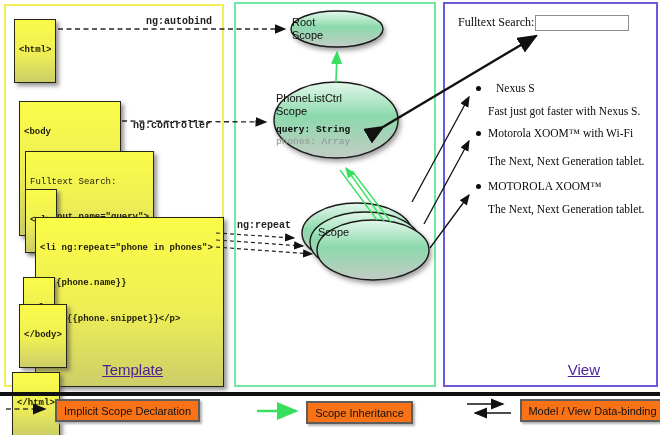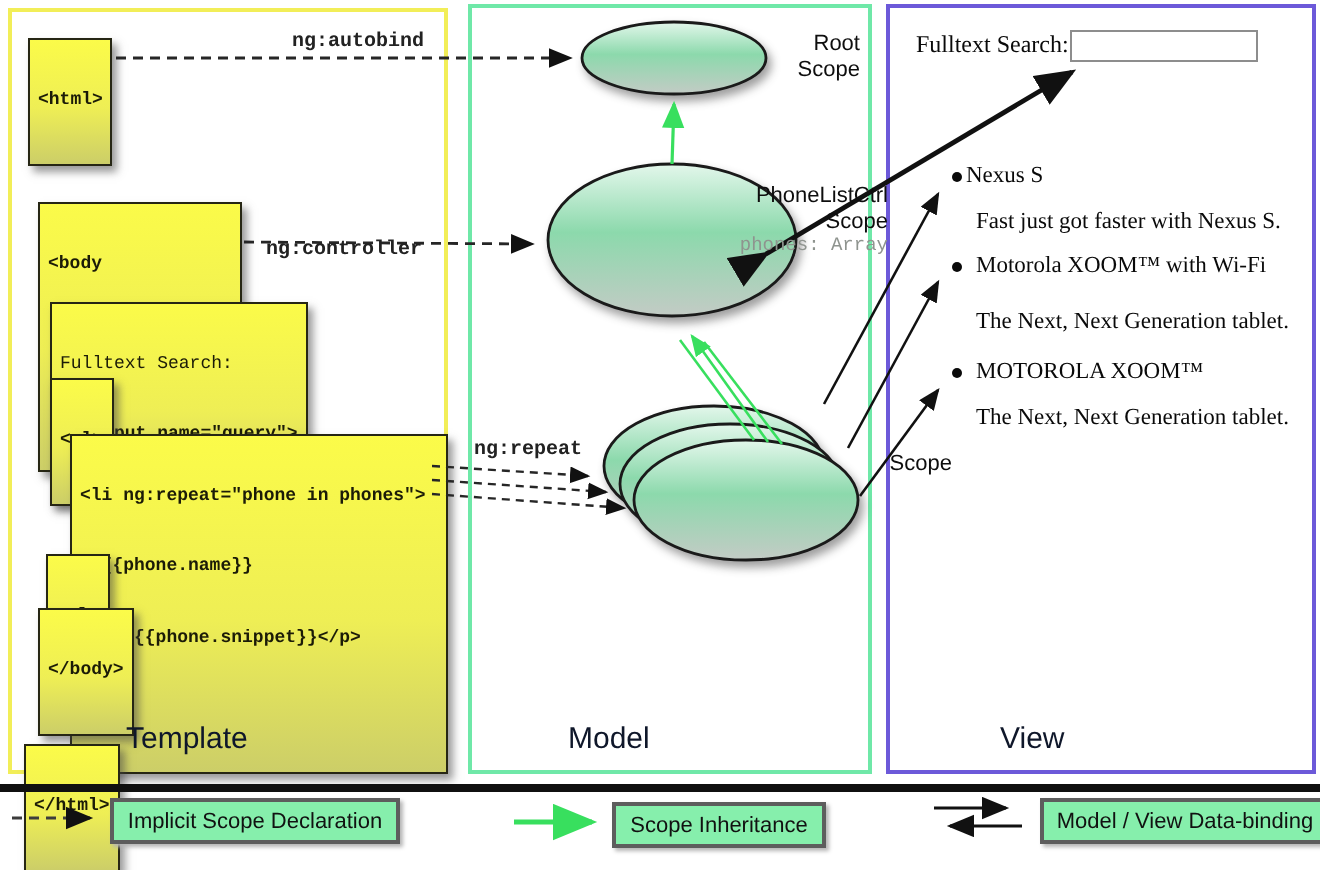--- a/index.html
+++ b/index.html
@@ -1,35 +1,35 @@
 <!DOCTYPE html>
 <html><head>
 <meta charset="utf-8">
 <style>
   html,body{margin:0;padding:0;background:#fff;}
   #stage{position:relative;width:660px;height:435px;background:#fff;overflow:hidden;
          font-family:"Liberation Sans",sans-serif;}
   .panel{position:absolute;background:#fff;}
-  .panel-label{position:absolute;font:15px "Liberation Sans",sans-serif;color:#0f172a;
-               text-align:left;}
+  .panel-label{position:absolute;font:15px "Liberation Sans",sans-serif;color:#4c1d95;
+               text-align:right;text-decoration:underline;}
   .codebox{position:absolute;background:linear-gradient(180deg,#fbfb49 0%,#eeee55 55%,#ccce68 100%);
            border:1.5px solid #262614;box-shadow:2.5px 3px 4px rgba(70,70,70,.55);
            font:600 9px/1.3 "Liberation Mono",monospace;color:#1b1b07;
            padding:2px 4px;white-space:pre;}
   .codebox .plain{font-weight:400;}
   .ngl{position:absolute;font:600 10px "Liberation Mono",monospace;color:#222;white-space:pre;text-align:right;}
-  .elltxt{position:absolute;text-align:right;color:#0e0e0e;font:11px/1.15 "Liberation Sans",sans-serif;margin-left:48px;}
+  .elltxt{position:absolute;text-align:left;color:#0e0e0e;font:11px/1.15 "Liberation Sans",sans-serif;}
   .prop{font:600 9.5px/1.25 "Liberation Mono",monospace;color:#0a0a0a;white-space:pre;}
   .prop.dim{font-weight:400;color:#8f948f;}
   .viewtxt{position:absolute;font:11.5px "Liberation Serif",serif;color:#0a0a0a;white-space:nowrap;}
   .bullet{position:absolute;width:5px;height:5px;border-radius:50%;background:#0a0a0a;}
   .searchbox{position:absolute;left:535px;top:15px;width:88px;height:14px;
              border:1px solid #8d8d8d;background:#fff;font:10px "Liberation Serif",serif;padding:0 2px;}
   .thickline{position:absolute;left:0;top:392px;width:660px;height:4px;background:#101010;}
-  .legendbox{position:absolute;height:19px;background:#86efac;border:2px solid #5d5d5d;
+  .legendbox{position:absolute;height:19px;background:#f97316;border:2px solid #5d5d5d;
              box-shadow:1.5px 1.5px 2px #b5b5b5;display:flex;align-items:center;justify-content:center;
              font:11px "Liberation Sans",sans-serif;color:#111;}
   svg{position:absolute;left:0;top:0;pointer-events:none;}
   .shadowed{filter:drop-shadow(2px 3px 2.5px rgba(40,40,40,.45));}
 </style>
 </head>
 <body>
 
 <div id="stage">
 
@@ -117,43 +117,43 @@
   <div class="ngl" style="left:133px;top:120px;">ng:controller</div>
   <div class="ngl" style="left:237px;top:220px;">ng:repeat</div>
 
   <div class="elltxt" style="left:292px;top:16px;width:90px;">
     <div>Root</div>
     <div>Scope</div>
   </div>
   <div class="elltxt" style="left:276px;top:92px;width:120px;">
     <div>PhoneListCtrl</div>
     <div>Scope</div>
+    <div class="prop" style="margin-top:7px;">query: String</div>
     <div class="prop dim">phones: Array</div>
   </div>
   <div class="elltxt" style="left:318px;top:226px;width:110px;">
     <div>Scope</div>
   </div>
 
   <div class="viewtxt" style="left:458px;top:15px;font-size:12px;">Fulltext Search:</div>
   <input class="searchbox" type="text" value="" style="">
 
   <span class="bullet" style="left:476px;top:86px;"></span>
-  <div class="viewtxt" style="left:483px;top:82px;text-align:center;">Nexus S</div>
+  <div class="viewtxt" style="left:496px;top:82px;text-align:center;">Nexus S</div>
   <div class="viewtxt" style="left:488px;top:105px;">Fast just got faster with Nexus S.</div>
 
   <span class="bullet" style="left:476px;top:131px;"></span>
   <div class="viewtxt" style="left:488px;top:127px;">Motorola XOOM™  with Wi-Fi</div>
   <div class="viewtxt" style="left:488px;top:155px;">The Next, Next Generation tablet.</div>
 
   <span class="bullet" style="left:476px;top:184px;"></span>
   <div class="viewtxt" style="left:488px;top:180px;">MOTOROLA XOOM™</div>
   <div class="viewtxt" style="left:488px;top:203px;">The Next, Next Generation tablet.</div>
 
   <div class="panel-label" style="left:63px;top:361px;width:100px;">Template</div>
-  <div class="panel-label" style="left:284px;top:361px;width:100px;">Model</div>
   <div class="panel-label" style="left:500px;top:361px;width:100px;">View</div>
 
   <div class="thickline"></div>
   <div class="legendbox" style="left:55px;top:399px;width:141px;">
     <span>Implicit Scope Declaration</span>
   </div>
   <div class="legendbox" style="left:306px;top:401px;width:103px;">
     <span>Scope Inheritance</span>
   </div>
   <div class="legendbox" style="left:520px;top:399px;width:141px;align-items:center;">

